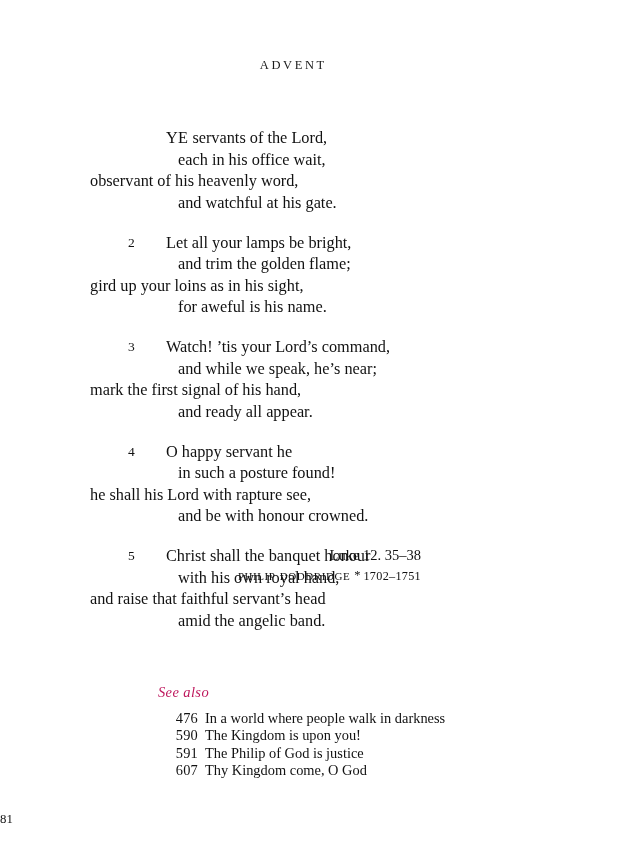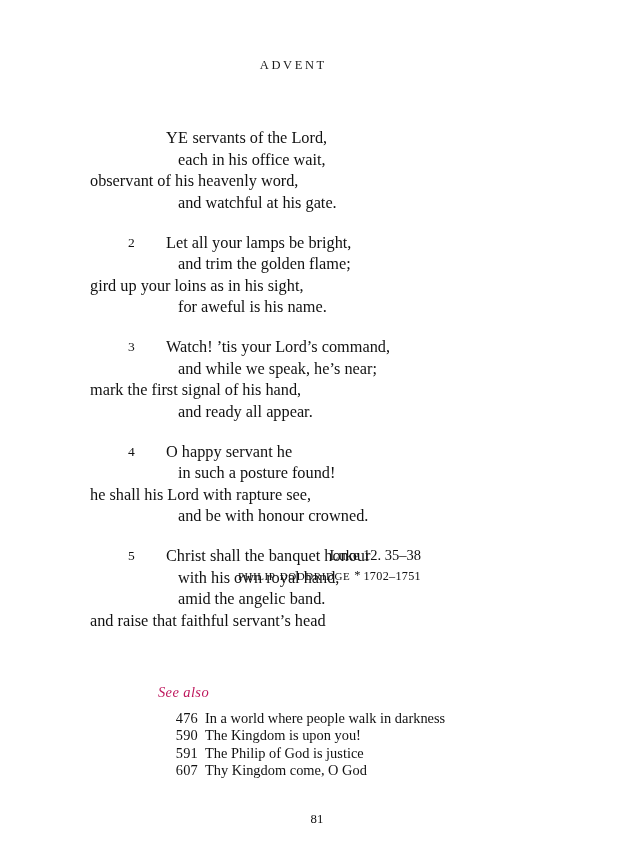--- a/index.html
+++ b/index.html
@@ -157,24 +157,22 @@
   .xref-title {
     padding-left: 7px;
   }
 
   
   .folio {
     position: absolute;
     top: 812px;
     left: 0;
     width: 548px;
-    text-align: center;
     font-size: 12.8px;
     color: #111111;
-    padding-left: 43px;
   }
 </style>
 </head>
 <body>
 
 <div class="page">
 
   <div class="running-head">ADVENT</div>
 
   <div class="hymn">
@@ -212,22 +210,22 @@
           <li class="line i2">in such a posture found!</li>
           <li class="line i3">he shall his Lord with rapture see,</li>
           <li class="line i4">and be with honour crowned.</li>
         </ul>
       </div>
       <div class="stanza">
         <div class="stanza-number">5</div>
         <ul class="lines">
           <li class="line i1">Christ shall the banquet honour</li>
           <li class="line i2">with his own royal hand,</li>
+          <li class="line i3">and raise that faithful servant’s head</li>
           <li class="line i4">amid the angelic band.</li>
-          <li class="line i3">and raise that faithful servant’s head</li>
         </ul>
       </div>
     </div>
 
   <div class="attribution">
     <div class="scripture-ref">Luke 12. 35–38</div>
     <div class="author-line">
       <span class="author-name">Philip Doddridge</span><span class="author-sep">*</span><span class="author-dates">1702–1751</span>
     </div>
   </div>

